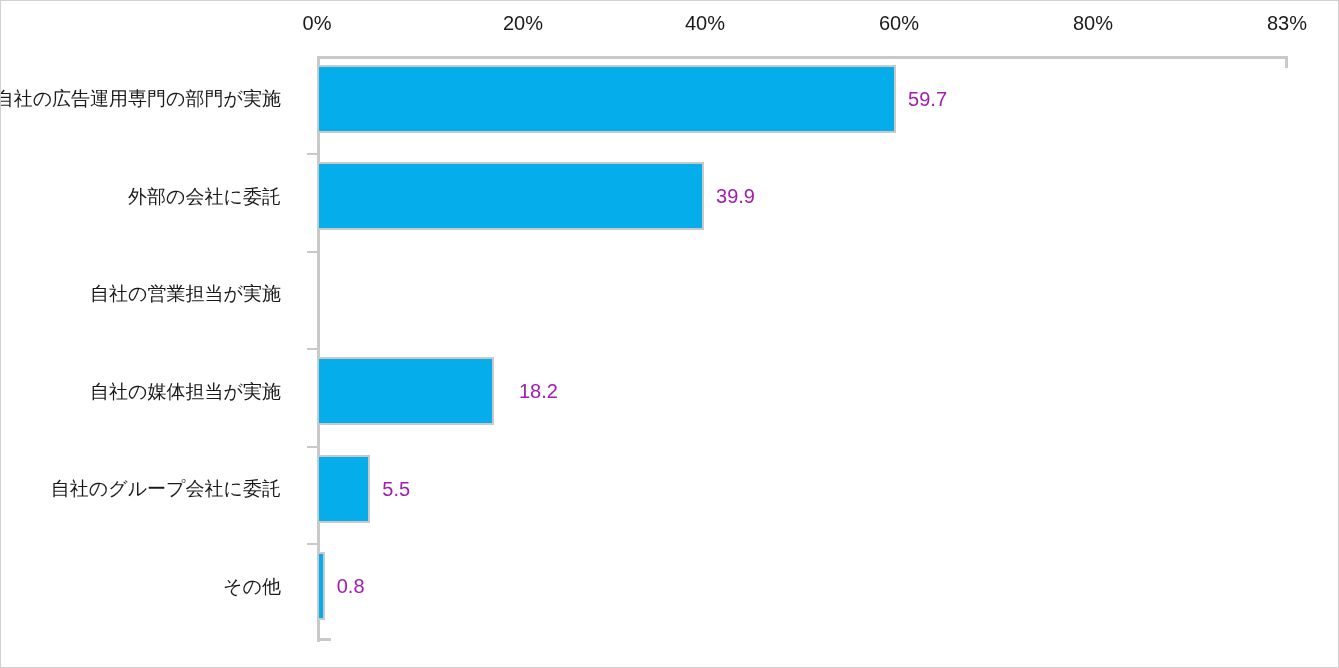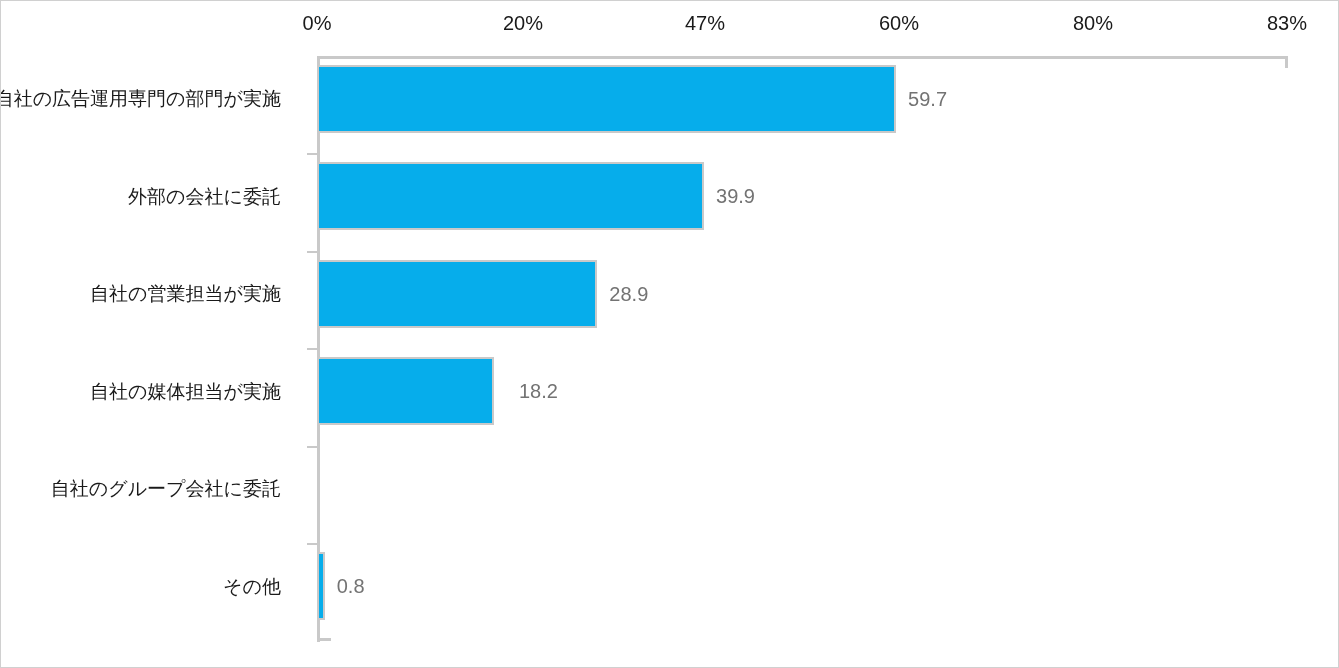--- a/index.html
+++ b/index.html
@@ -92,21 +92,21 @@
     height: 100%;
     background: #06ADEB;
     border: 2px solid #c9c9c9;
     box-sizing: border-box;
   }
   .bar-value {
     position: absolute;
     top: 50%;
     transform: translateY(-50%);
     font-size: 20px;
-    color: #737373;
+    color: #a21caf;
     white-space: nowrap;
     line-height: 22px;
   }
   .cat-label {
     position: absolute;
     right: 1057px; 
     text-align: right;
     font-size: 19px;
     color: #1a1a1a;
     white-space: nowrap;
@@ -115,21 +115,21 @@
   }
 </style>
 </head>
 <body>
 
 <div id="chart-frame">
 
   <div id="x-axis-ticks">
     <div class="xtick" style="left:316px;">0%</div>
     <div class="xtick" style="left:510px;margin-left:12px;">20%</div>
-    <div class="xtick" style="left:704px;">47%</div>
+    <div class="xtick" style="left:704px;">40%</div>
     <div class="xtick" style="left:898px;">60%</div>
     <div class="xtick" style="left:1092px;">80%</div>
     <div class="xtick" style="left:1286px;">83%</div>
   </div>
 
   <div id="top-axis-line"></div>
   <div id="left-axis-line"></div>
   <div class="axis-end-cap" id="right-cap"></div>
   <div class="axis-end-cap" id="bottom-cap"></div>
 
@@ -144,30 +144,30 @@
     <div class="bar-row" style="top:9px;height:68px;">
       <div class="bar" id="bar-0" style="width: 579.09px; background: rgb(6, 173, 235); border-color: rgb(201, 201, 201);"></div>
       <span class="bar-value" id="bar-value-0" style="left: 591.09px;">59.7</span>
     </div>
 
     <div class="bar-row" style="top:106px;height:68px;">
       <div class="bar" id="bar-1" style="width: 387.03px; background: rgb(6, 173, 235); border-color: rgb(201, 201, 201);"></div>
       <span class="bar-value" id="bar-value-1" style="left: 399.03px;">39.9</span>
     </div>
 
-    <div class="bar-row" style="top:204px;height:68px;">
-      <div class="bar" id="bar-2" style="width: 280.33px; background: rgb(6, 173, 235); border-color: rgb(201, 201, 201);"></div>
-      <span class="bar-value" id="bar-value-2" style="left: 292.33px;">28.9</span>
-    </div>
 
     <div class="bar-row" style="top:301px;height:68px;">
       <div class="bar" id="bar-3" style="width: 176.54px; background: rgb(6, 173, 235); border-color: rgb(201, 201, 201);"></div>
       <span class="bar-value" id="bar-value-3" style="left: 202px;">18.2</span>
     </div>
 
+    <div class="bar-row" style="top:399px;height:68px;">
+      <div class="bar" id="bar-4" style="width: 53.35px; background: rgb(6, 173, 235); border-color: rgb(201, 201, 201);"></div>
+      <span class="bar-value" id="bar-value-4" style="left: 65.35px;">5.5</span>
+    </div>
 
     <div class="bar-row" style="top:496px;height:68px;">
       <div class="bar" id="bar-5" style="width: 7.76px; background: rgb(6, 173, 235); border-color: rgb(201, 201, 201);"></div>
       <span class="bar-value" id="bar-value-5" style="left: 19.76px;">0.8</span>
     </div>
 
   </div>
 
   <div id="y-axis-labels">
     <div class="cat-label" style="top:98px;">自社の広告運用専門の部門が実施</div>

